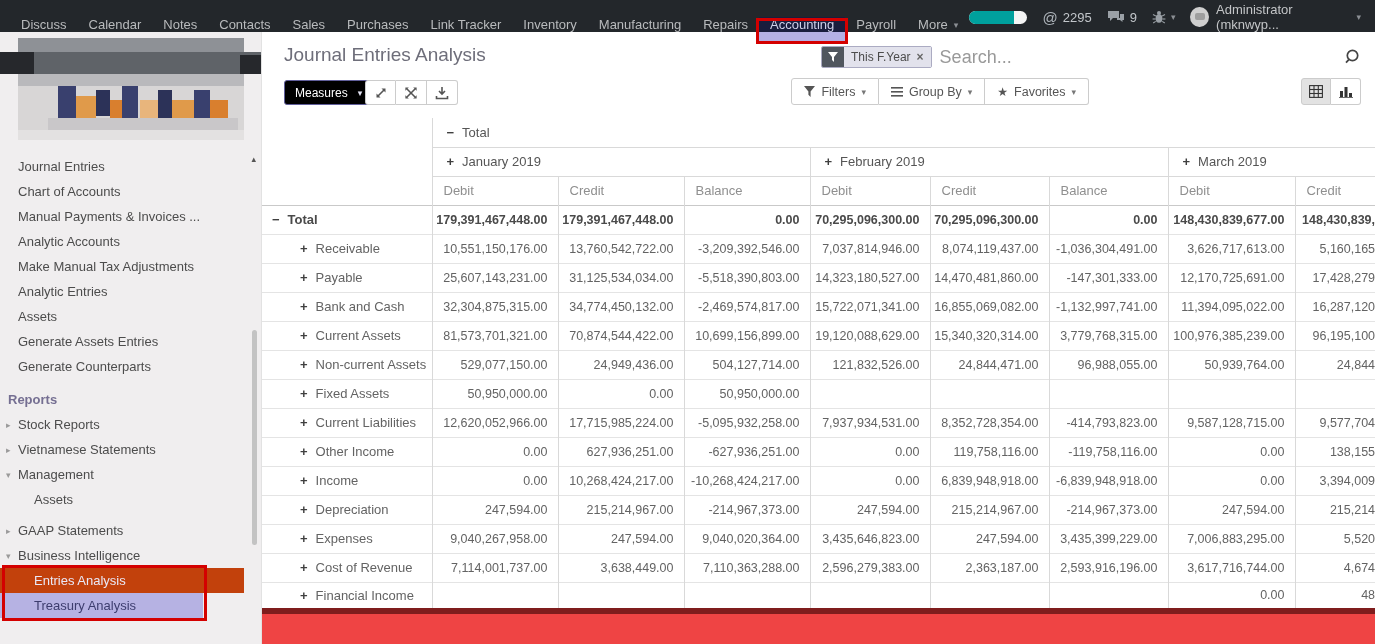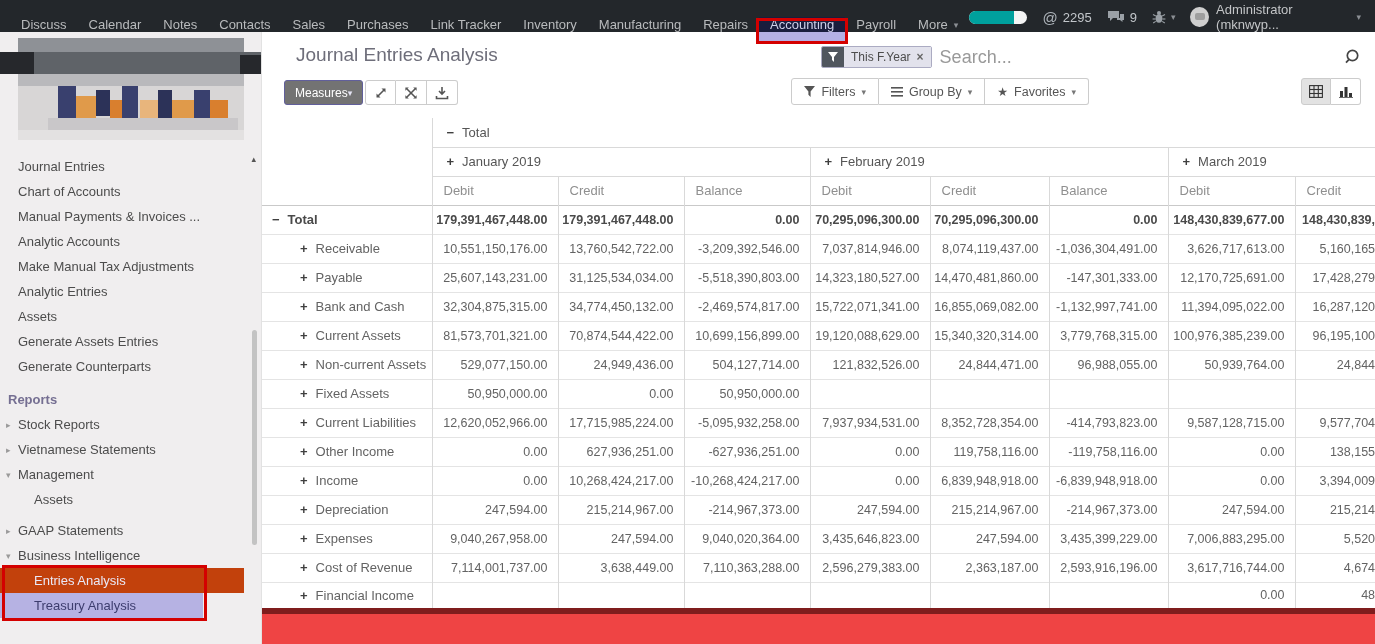--- a/index.html
+++ b/index.html
@@ -54,25 +54,25 @@
                top:-3px; bottom:-3px; border:3px solid #d40000; pointer-events:none; }
   .scroll-up-arrow { position:absolute; right:5px; top:122px; font-size:9px;
                color:#555; }
   .scroll-thumb { position:absolute; right:4px; top:298px; width:5px; height:215px;
                background:#c3c3c3; border-radius:3px; }
 
   
   .main { position:absolute; left:262px; top:32px; width:1113px; height:612px;
           background:#fff; }
   .page-title { position:absolute; left:22px; top:12px; font-size:19px;
-          color:#6e6e7a;margin-left:12px; }
+          color:#6e6e7a; }
   .btn-measures { position:absolute; left:22px; top:48px; height:25px;
-          background:#737373; border:1px solid #615f9b; border-radius:3px;
+          background:#000000; border:1px solid #615f9b; border-radius:3px;
           color:#fff; font-size:12px; padding:0 10px; display:flex;
-          align-items:center; gap:0; cursor:pointer; }
+          align-items:center; gap:10px; cursor:pointer; }
   .btn-measures .caret-sm { color:#e4e4f4; }
   .icon-group { position:absolute; left:103px; top:48px; height:25px;
           display:flex; }
   .icon-btn { width:31px; height:25px; background:#fff; border:1px solid #ccc;
           border-left:none; display:flex; align-items:center; justify-content:center;
           cursor:pointer; }
   .icon-btn:first-child { border-left:1px solid #ccc;
           border-radius:3px 0 0 3px; }
   .icon-btn:last-child { border-radius:0 3px 3px 0; }
 

